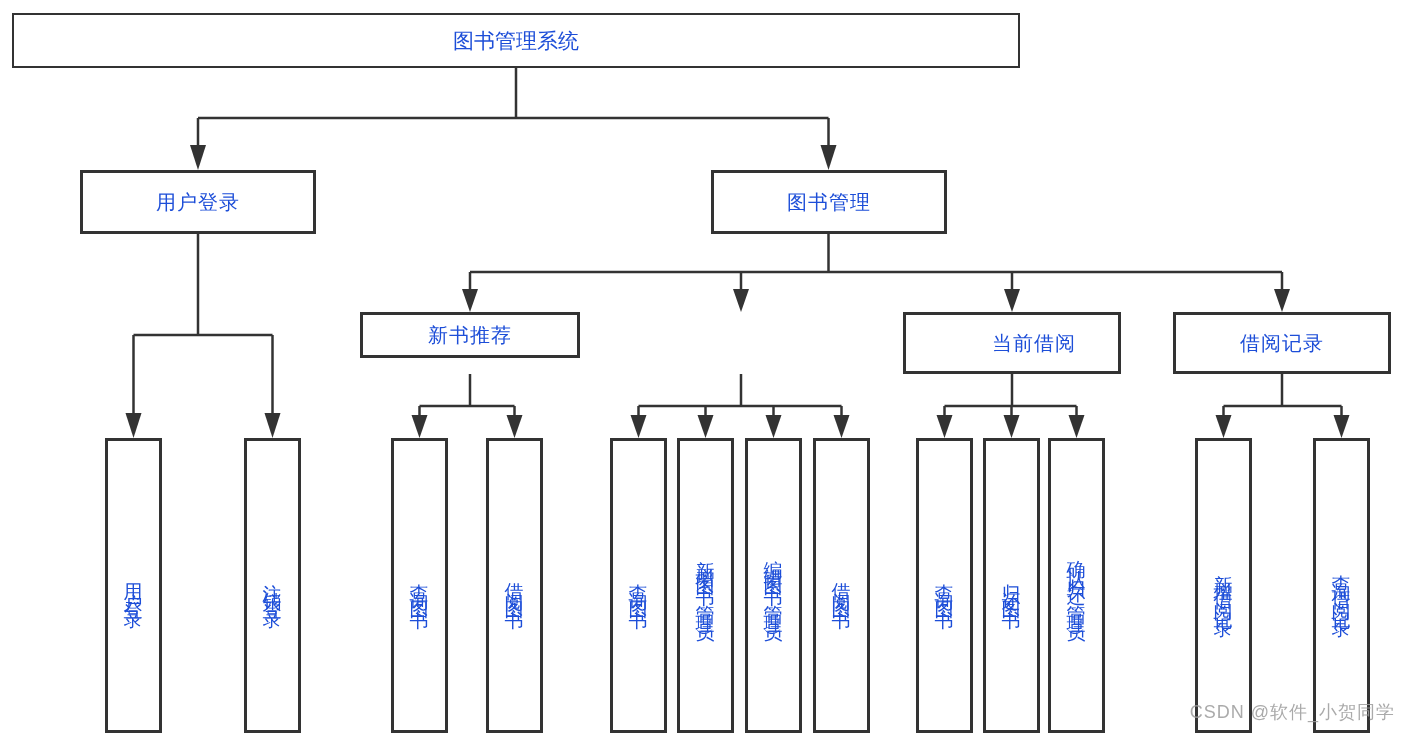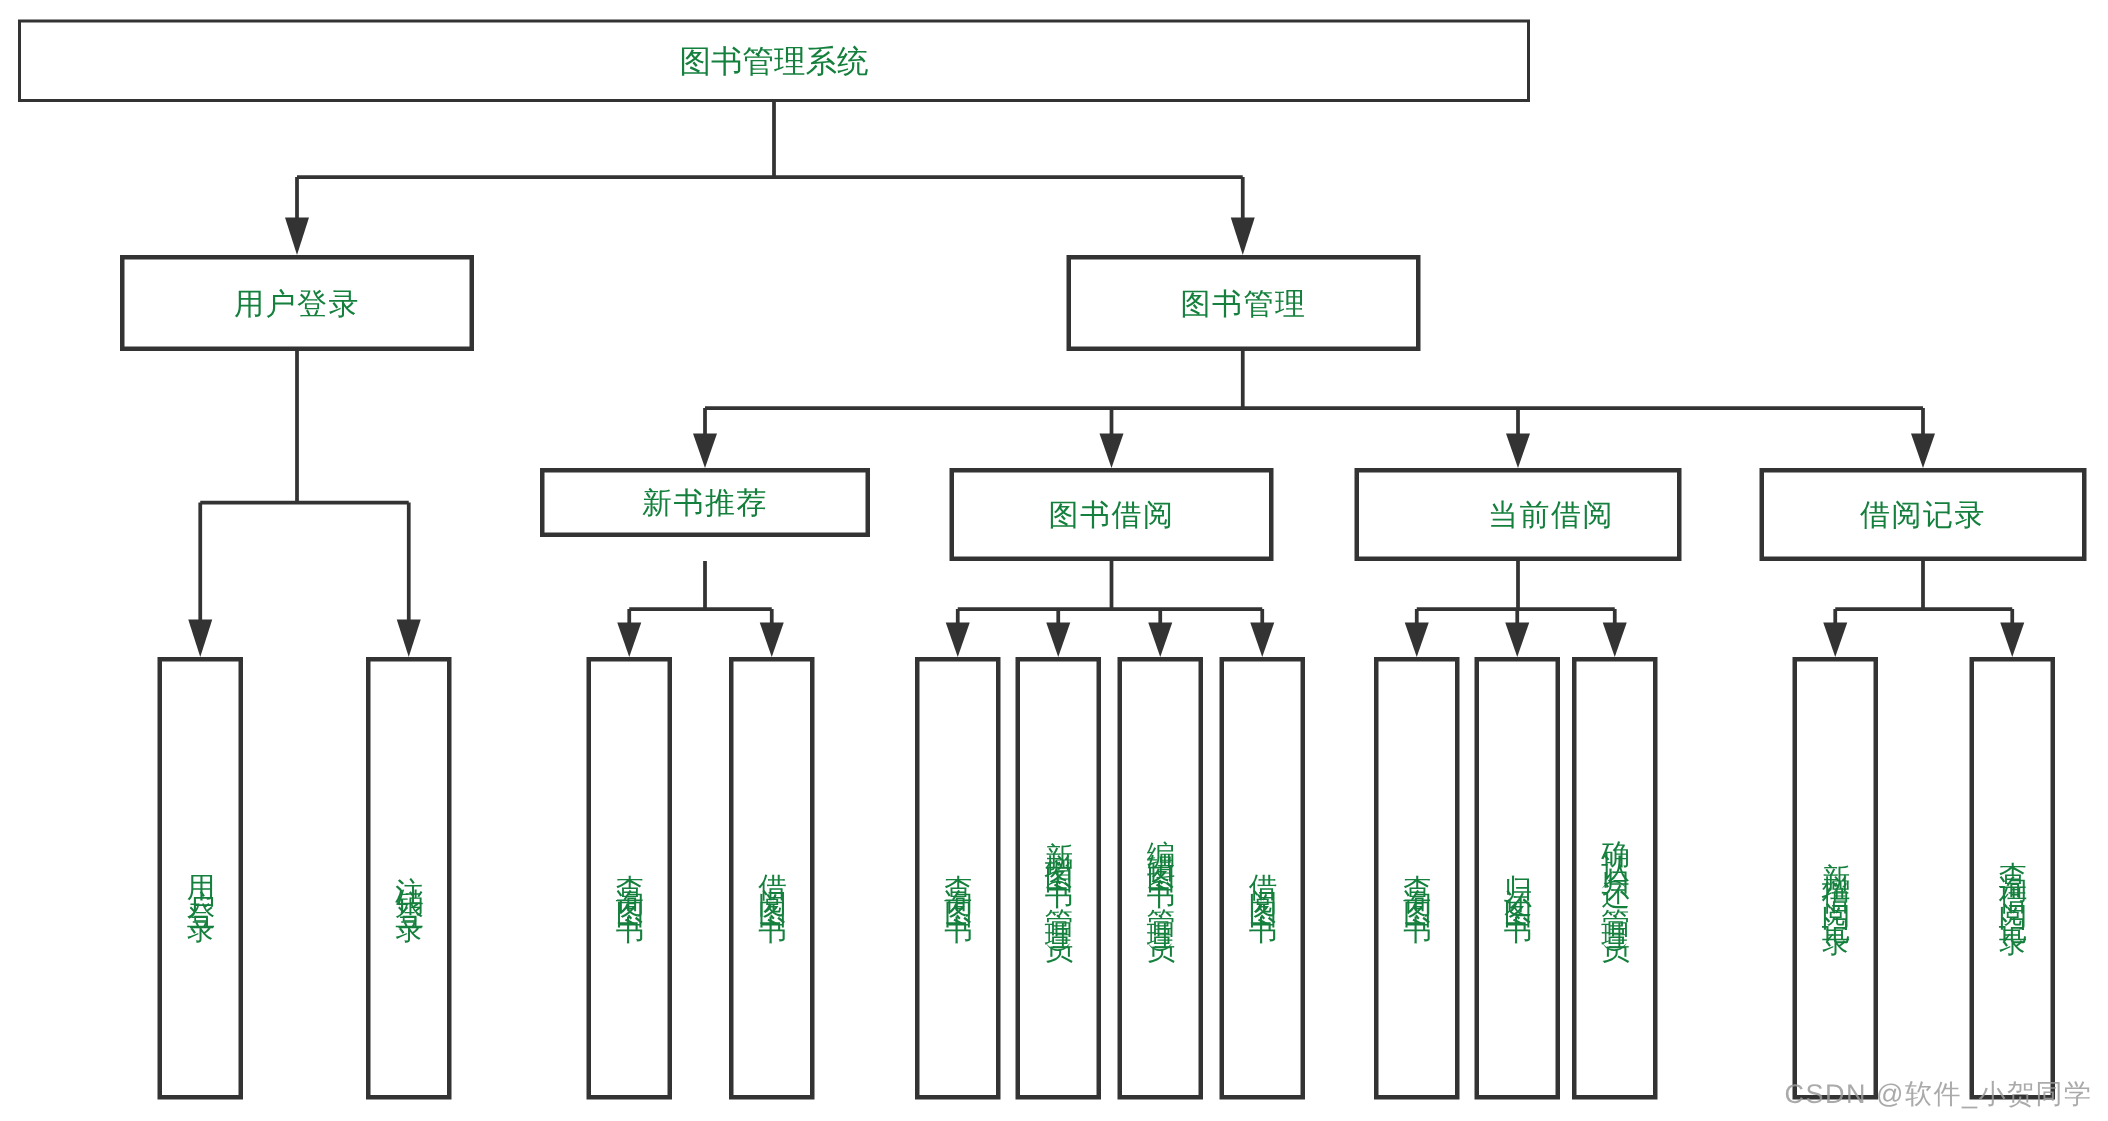--- a/index.html
+++ b/index.html
@@ -21,21 +21,21 @@
     width: 1405px; height: 747px;
   }
   .node {
     position: absolute;
     box-sizing: border-box;
     background: #ffffff;
     border: 3px solid #333333;
     display: flex;
     align-items: center;
     justify-content: center;
-    color: #15803d;
+    color: #1d4ed8;
   }
   .node.root {
     border-width: 2px;
     font-size: 21px;
   }
   .node.h {
     font-size: 20px;
     letter-spacing: 1px;
   }
   .node.leaf {
@@ -44,21 +44,21 @@
   .vtext {
     writing-mode: vertical-rl;
     text-orientation: mixed;
     letter-spacing: 9px;
     line-height: 1;
     white-space: nowrap;
   }
   #watermark {
     position: absolute;
     right: 10px;
-    bottom: 6px;
+    bottom: 23px;
     font-size: 18px;
     color: rgba(155, 155, 155, 0.85);
     letter-spacing: 1px;
     pointer-events: none;
   }
 </style>
 </head>
 <body>
 
 <div id="canvas">
@@ -140,23 +140,20 @@
   <div class="node h" style="left:80px; top:170px; width:236px; height:64px;">
     <span>用户登录</span>
   </div>
   <div class="node h" style="left:711px; top:170px; width:236px; height:64px;">
     <span>图书管理</span>
   </div>
 
   <div class="node h" style="left:360px; top:312px; width:220px; height:46px;">
     <span>新书推荐</span>
   </div>
-  <div class="node h" style="left:633px; top:312px; width:216px; height:62px;">
-    <span>图书借阅</span>
-  </div>
   <div class="node h" style="left:903px; top:312px; width:218px; height:62px;padding-left:44px;">
     <span>当前借阅</span>
   </div>
   <div class="node h" style="left:1173px; top:312px; width:218px; height:62px;">
     <span>借阅记录</span>
   </div>
 
   <div class="node leaf" style="left:105px; top:438px; width:57px; height:295px;">
     <span class="vtext">用户登录</span>
   </div>

